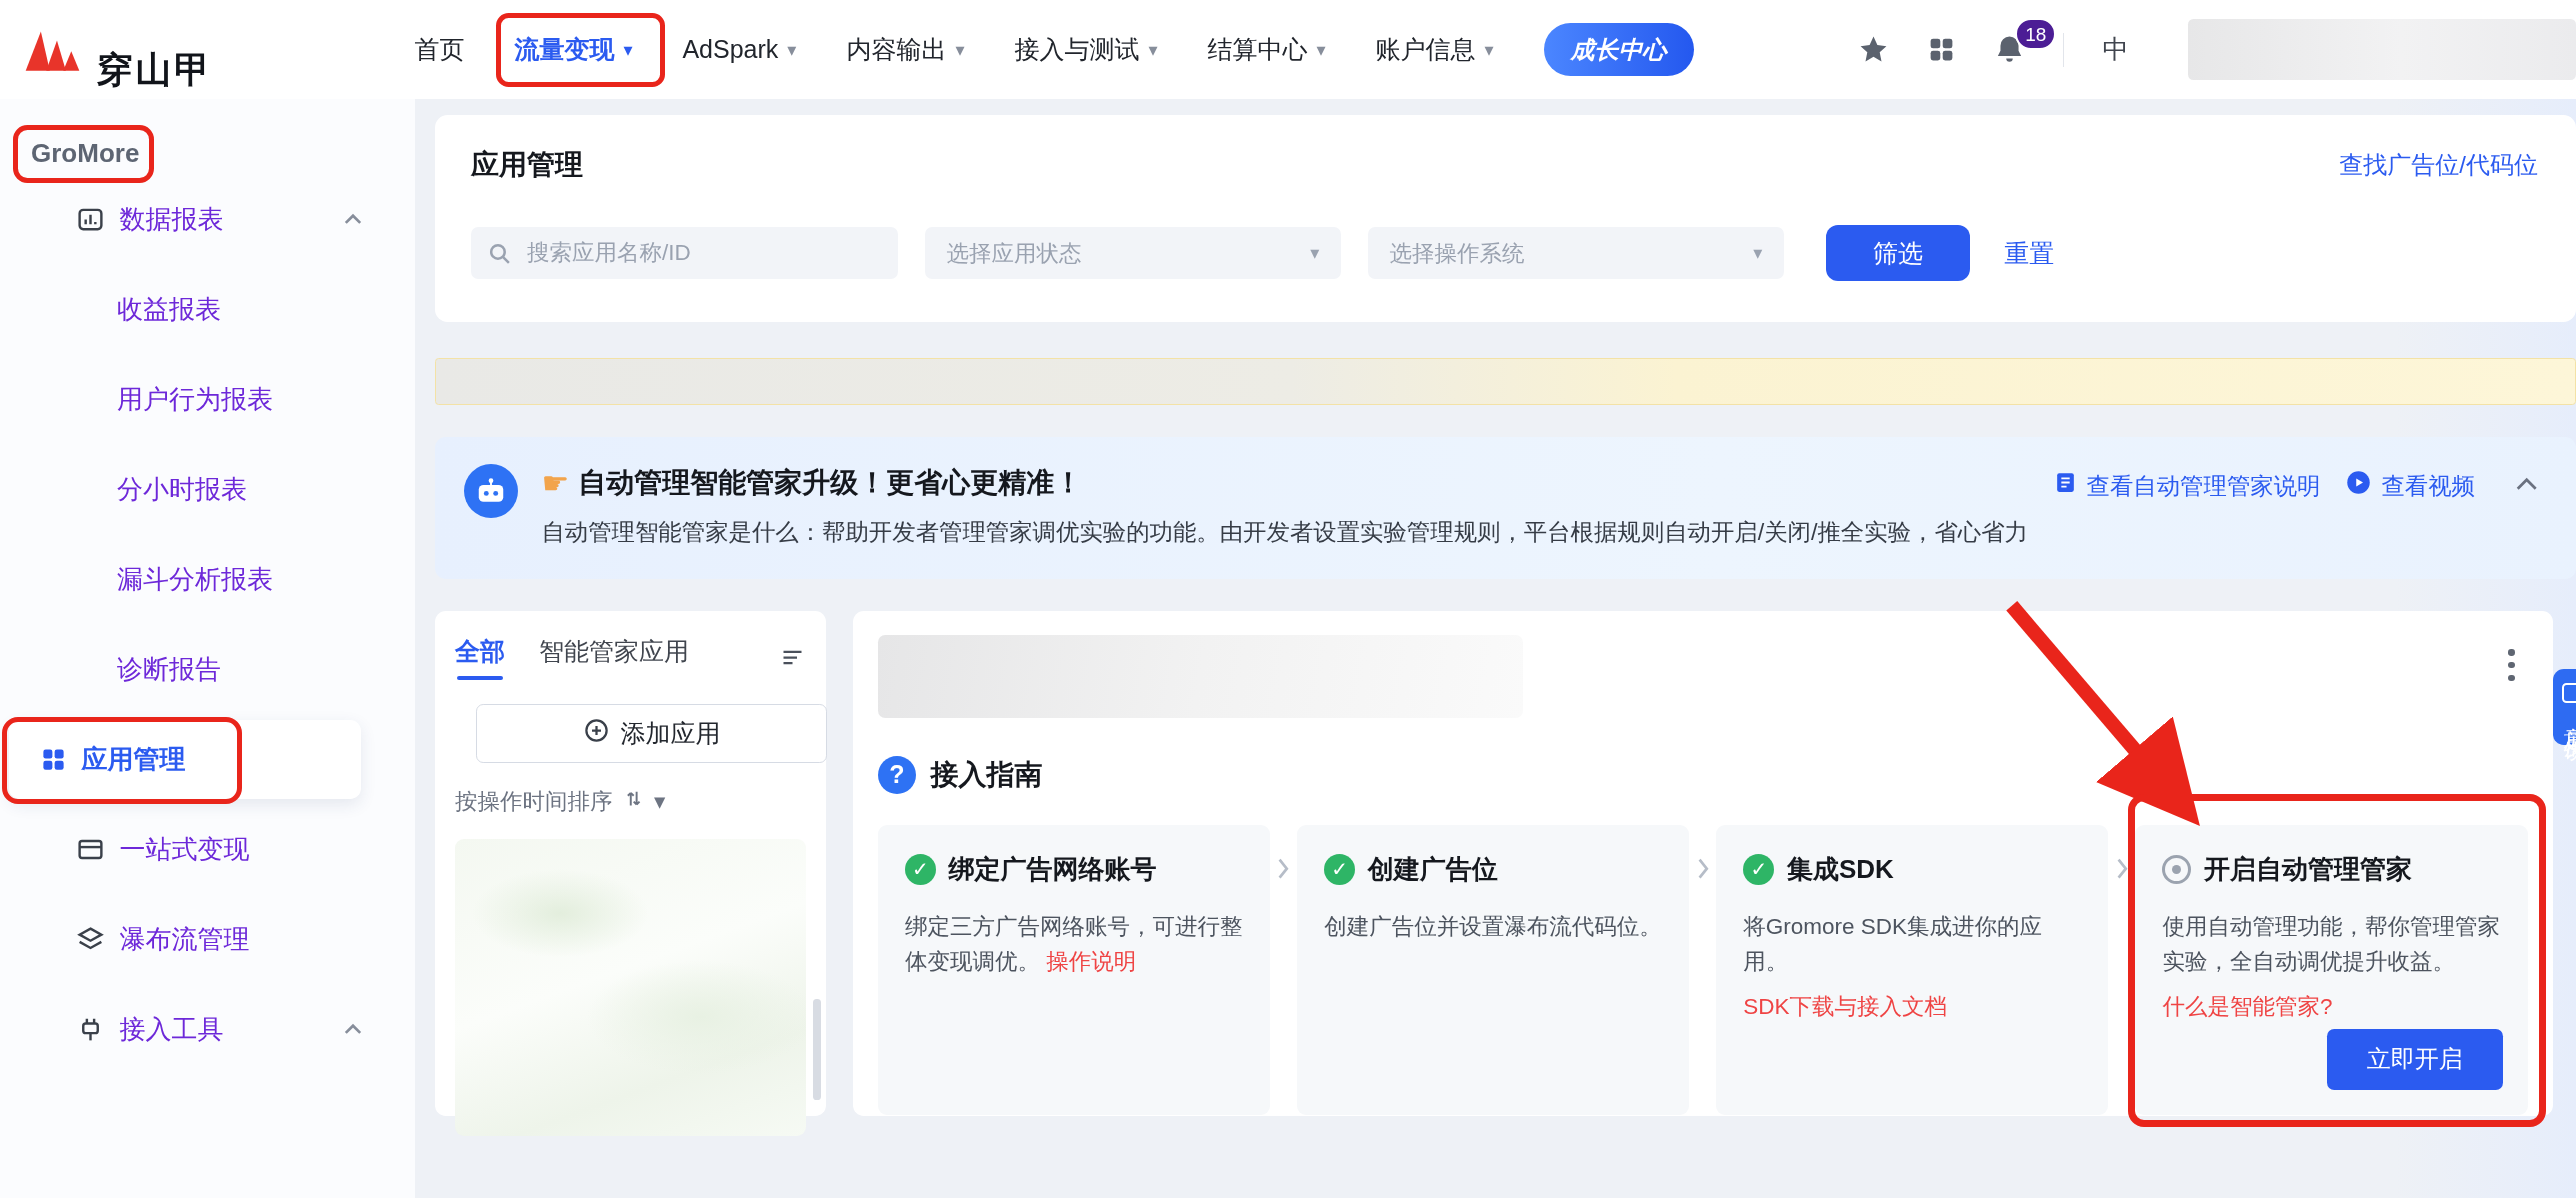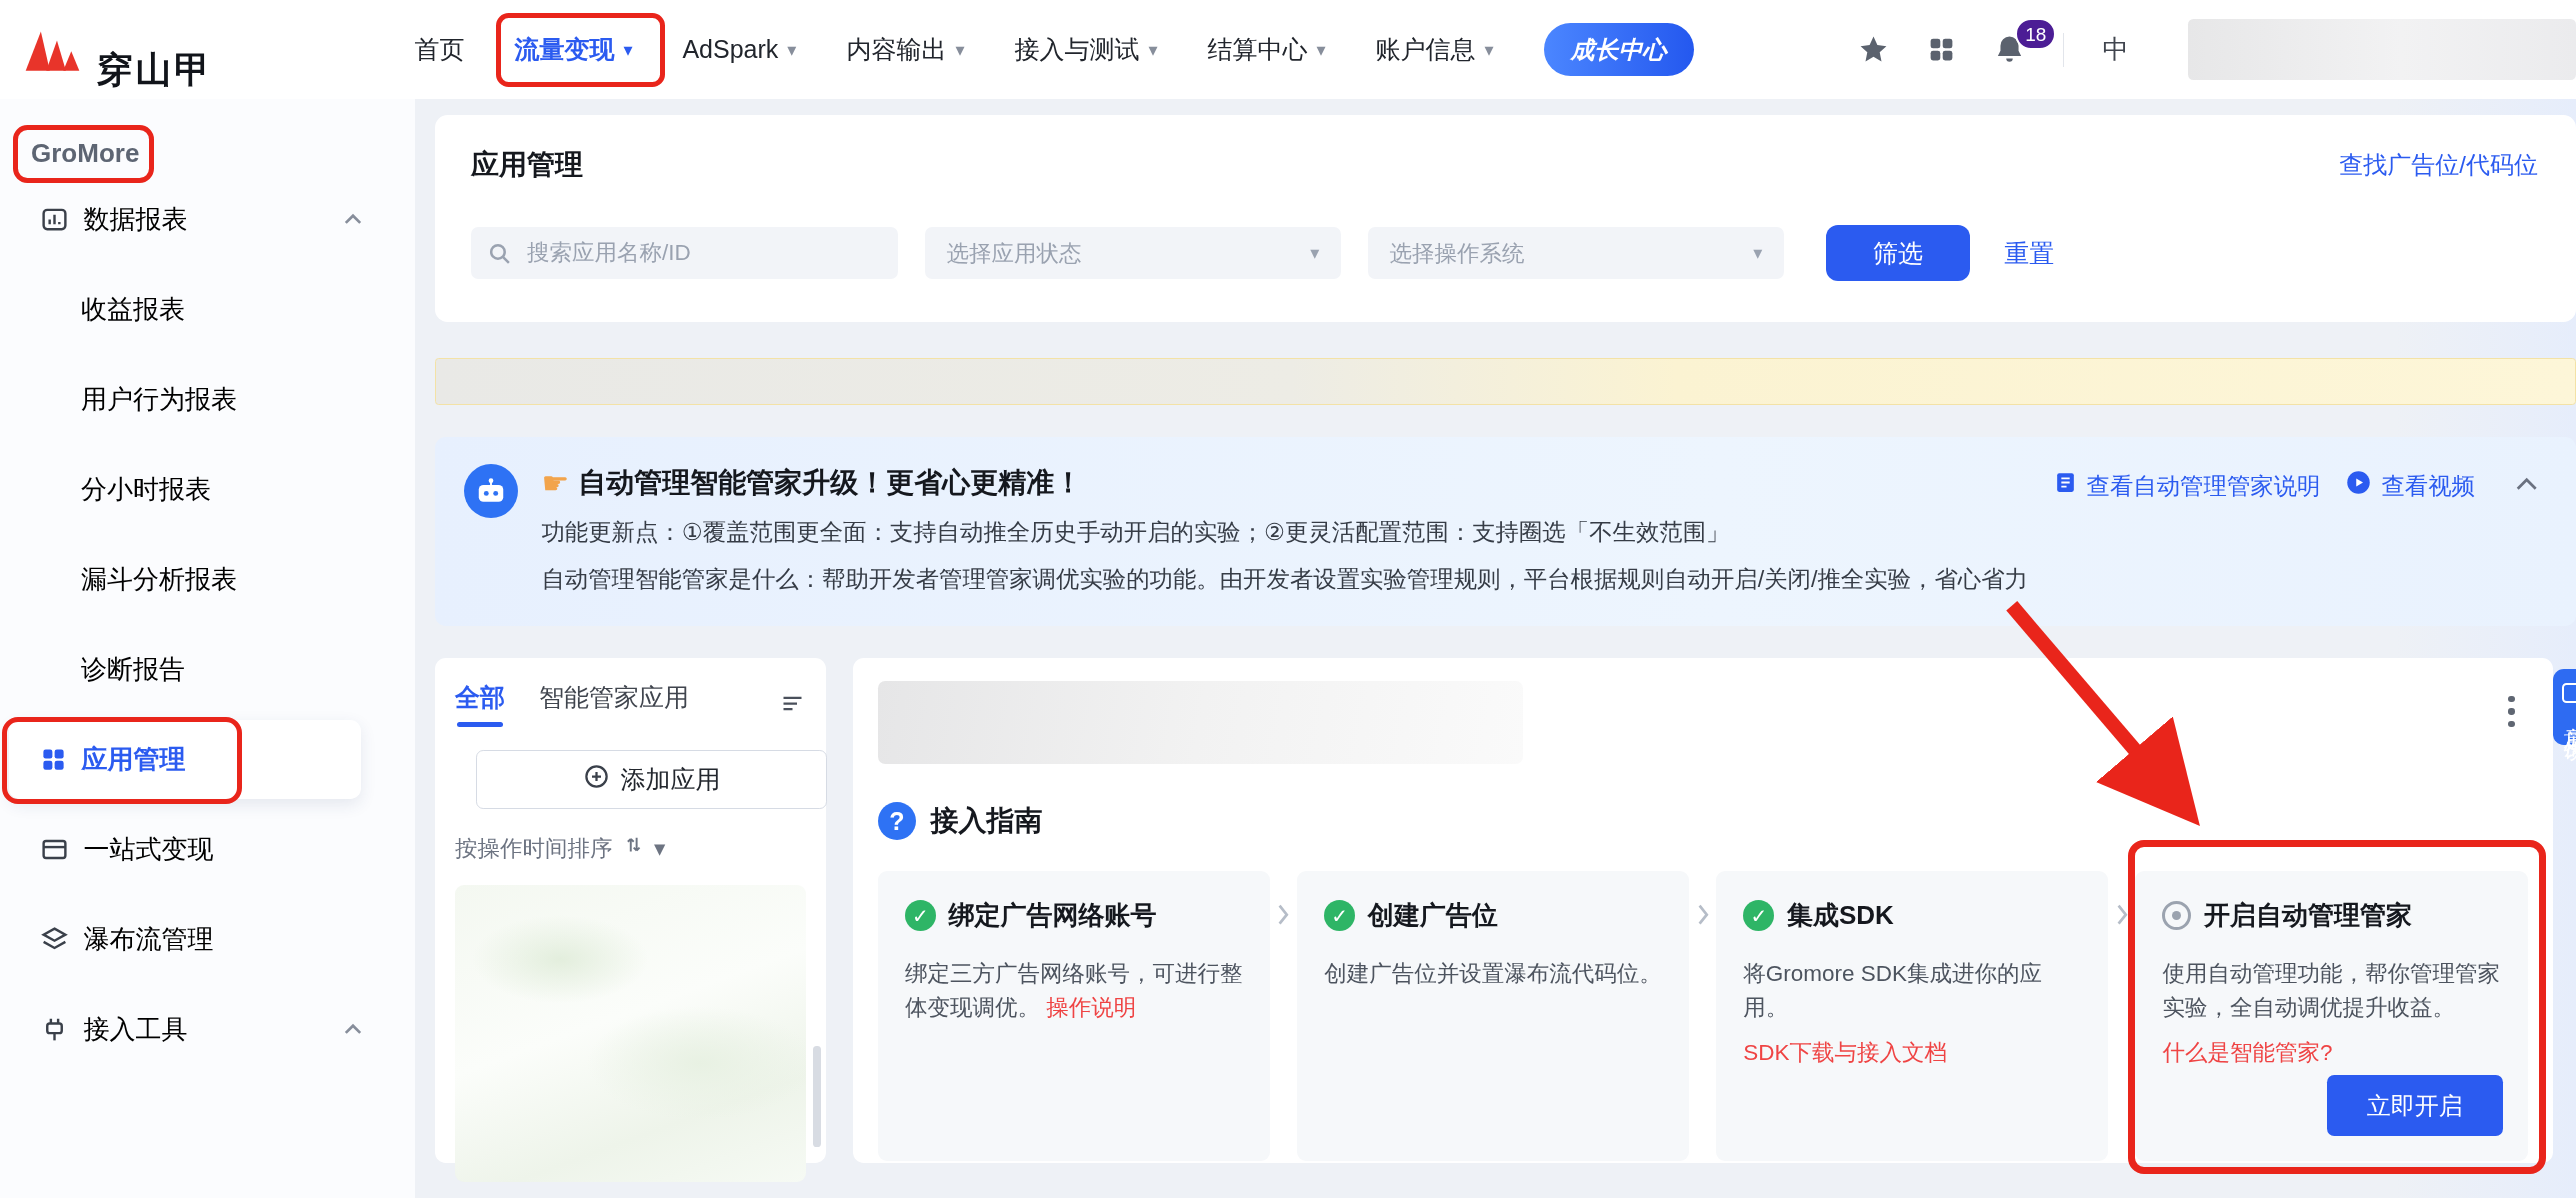--- a/index.html
+++ b/index.html
@@ -24,21 +24,21 @@
   .v-div { width:1.8px; height:34px; background:#e2e5eb; }
   .lang { font-size:26px; color:#40454e; }
   .account-blur { width:388px; height:61px; border-radius:5.4px; margin-left:21.6px;
                   background:linear-gradient(90deg,#e7e7e8,#f2f2f3 55%,#ebebed); }
 
   
   .body { display:flex; height:1100px; }
 
   .sidebar { position:relative; width:415px; flex:none; background:#fbfcfe; padding-top:16px; }
   .side-label { position:relative; display:inline-block; margin:23.4px 0 5.4px 31px; font-size:26px; font-weight:bold; color:#5d6573; }
-  .side-item { position:relative; height:90px; display:flex; align-items:center; gap:14.4px; padding-left:40px; font-size:26px; color:#000000; cursor:pointer; }
+  .side-item { position:relative; height:90px; display:flex; align-items:center; gap:14.4px; padding-left:40px; font-size:26px; color:#6d28d9; cursor:pointer;margin-left:36px; }
   .side-item.sub { padding-left:81px; }
   .side-item .s-ic { display:flex; color:#3a404a; }
   .side-item .chev { margin-left:auto; margin-right:52px; display:flex; }
   .side-item.active-chip { height:79px; margin:5.4px 54px 5.4px 9px; padding-left:31px; background:#fff; border-radius:10.8px; color:#2b5bf0; font-weight:bold; box-shadow:0 5.4px 16px rgba(40,60,110,.10); }
   .side-item.active-chip .s-ic { color:#2b5bf0; }
 
   .main { flex:1; min-width:0; padding:16px 0 0 20px; }
 
   .header-card { background:#fff; border-radius:12.6px; padding:31px 38px 41px 36px; }
   .hc-top { display:flex; align-items:center; justify-content:space-between; }
@@ -320,21 +320,20 @@
               <rect x="16" y="4" width="2" height="5" fill="#fff"></rect>
               <circle cx="12" cy="17" r="2.6" fill="#2e72f4"></circle>
               <circle cx="22" cy="17" r="2.6" fill="#2e72f4"></circle>
             </svg>
         </div>
         <div>
           <div class="banner-title">
             <span class="hand">☛</span>
             <span>自动管理智能管家升级！更省心更精准！</span>
           </div>
-          <div class="banner-line">功能更新点：①覆盖范围更全面：支持自动推全历史手动开启的实验；②更灵活配置范围：支持圈选「不生效范围」</div>
           <div class="banner-line">自动管理智能管家是什么：帮助开发者管理管家调优实验的功能。由开发者设置实验管理规则，平台根据规则自动开启/关闭/推全实验，省心省力</div>
         </div>
         <div class="banner-links">
           <span class="blink">
             <span>
               <svg width="25" height="25" viewBox="0 0 24 24">
                   <rect x="4" y="3" width="16" height="18" rx="2" fill="#2b5bf0"></rect>
                   <path d="M8 8h8M8 12h8M8 16h5" stroke="#fff" stroke-width="1.8"></path>
                 </svg>
             </span>

